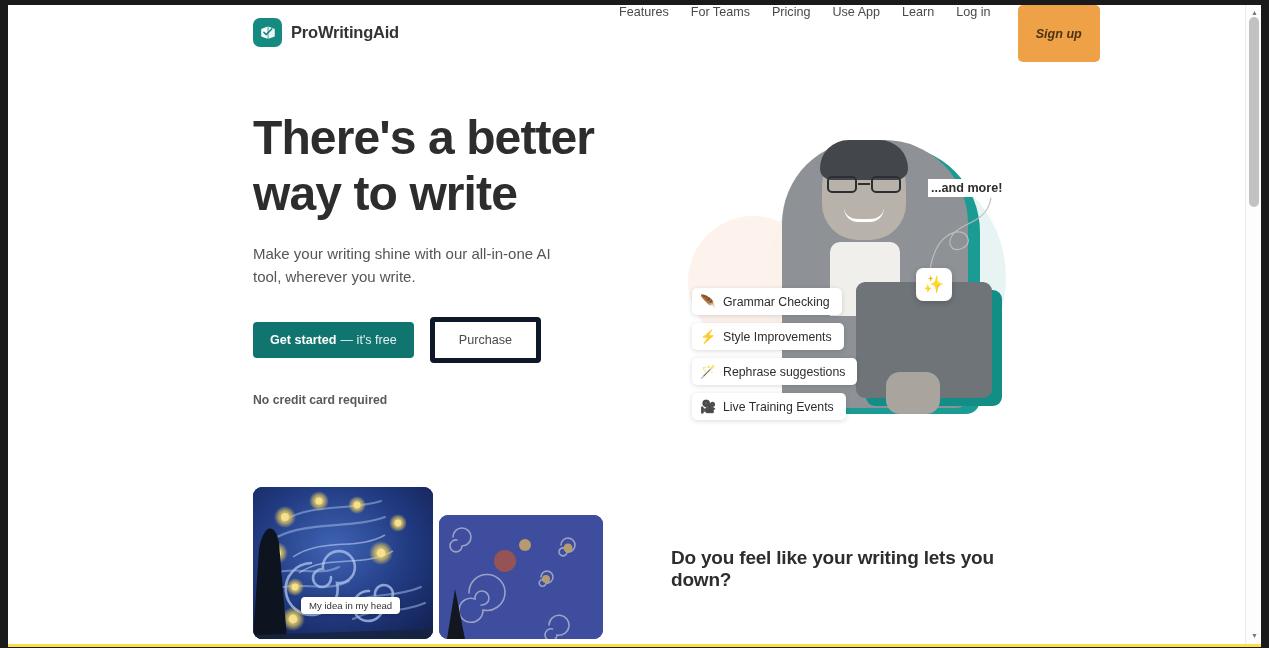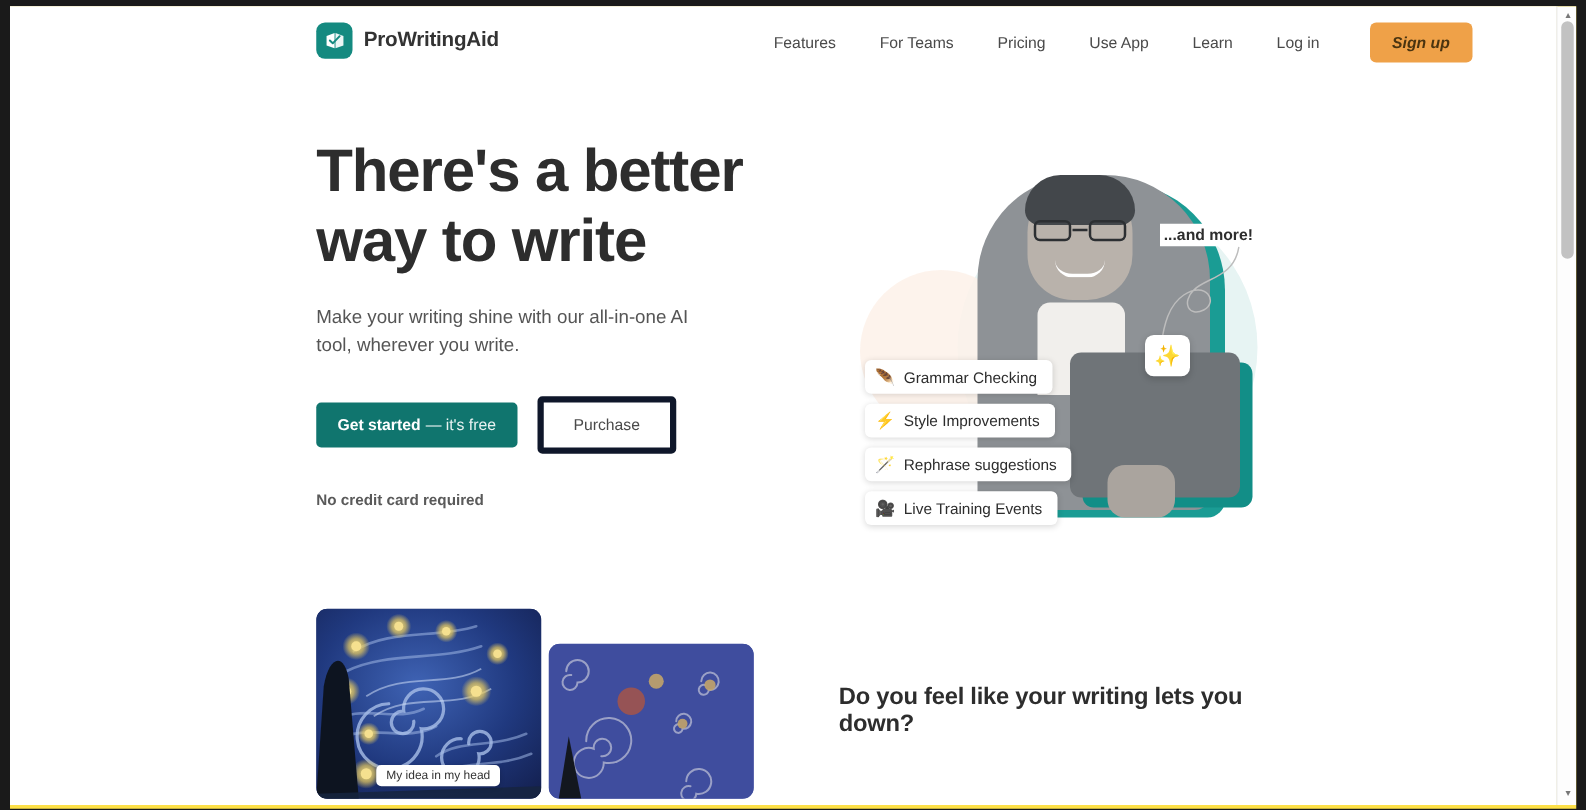--- a/index.html
+++ b/index.html
@@ -79,21 +79,21 @@
   #logo-text {
     font-size: 16.5px;
     font-weight: bold;
     color: #333333;
     letter-spacing: -0.2px;
   }
   #main-nav {
     position: absolute;
     left: 600px; top: 0;
     height: 57px;
-    display: flex; align-items: center; gap: 13px;
+    display: flex; gap: 0;
   }
   #main-nav .nav-link {
     font-size: 12.6px;
     color: #4a4a4a;
     padding: 0 11px;
     text-decoration: none;
     white-space: nowrap;
     cursor: pointer;
   }
   #signup-button {
@@ -339,21 +339,21 @@
   #starry-sketch {
     position: absolute;
     left: 186px; top: 28px;
     width: 164px; height: 124px;
     border-radius: 9px;
     overflow: hidden;
     background: #3f4d9e;
   }
   #idea-caption {
     position: absolute;
-    left: 48px; top: 125px;
+    left: 48px; top: 110px;
     background: #ffffff;
     border-radius: 4px;
     padding: 3px 8px;
     font-size: 9.6px;
     color: #333333;
     box-shadow: 0 1px 4px rgba(0,0,0,.2);
     white-space: nowrap;
     z-index: 5;
   }
   #section-two-copy {

